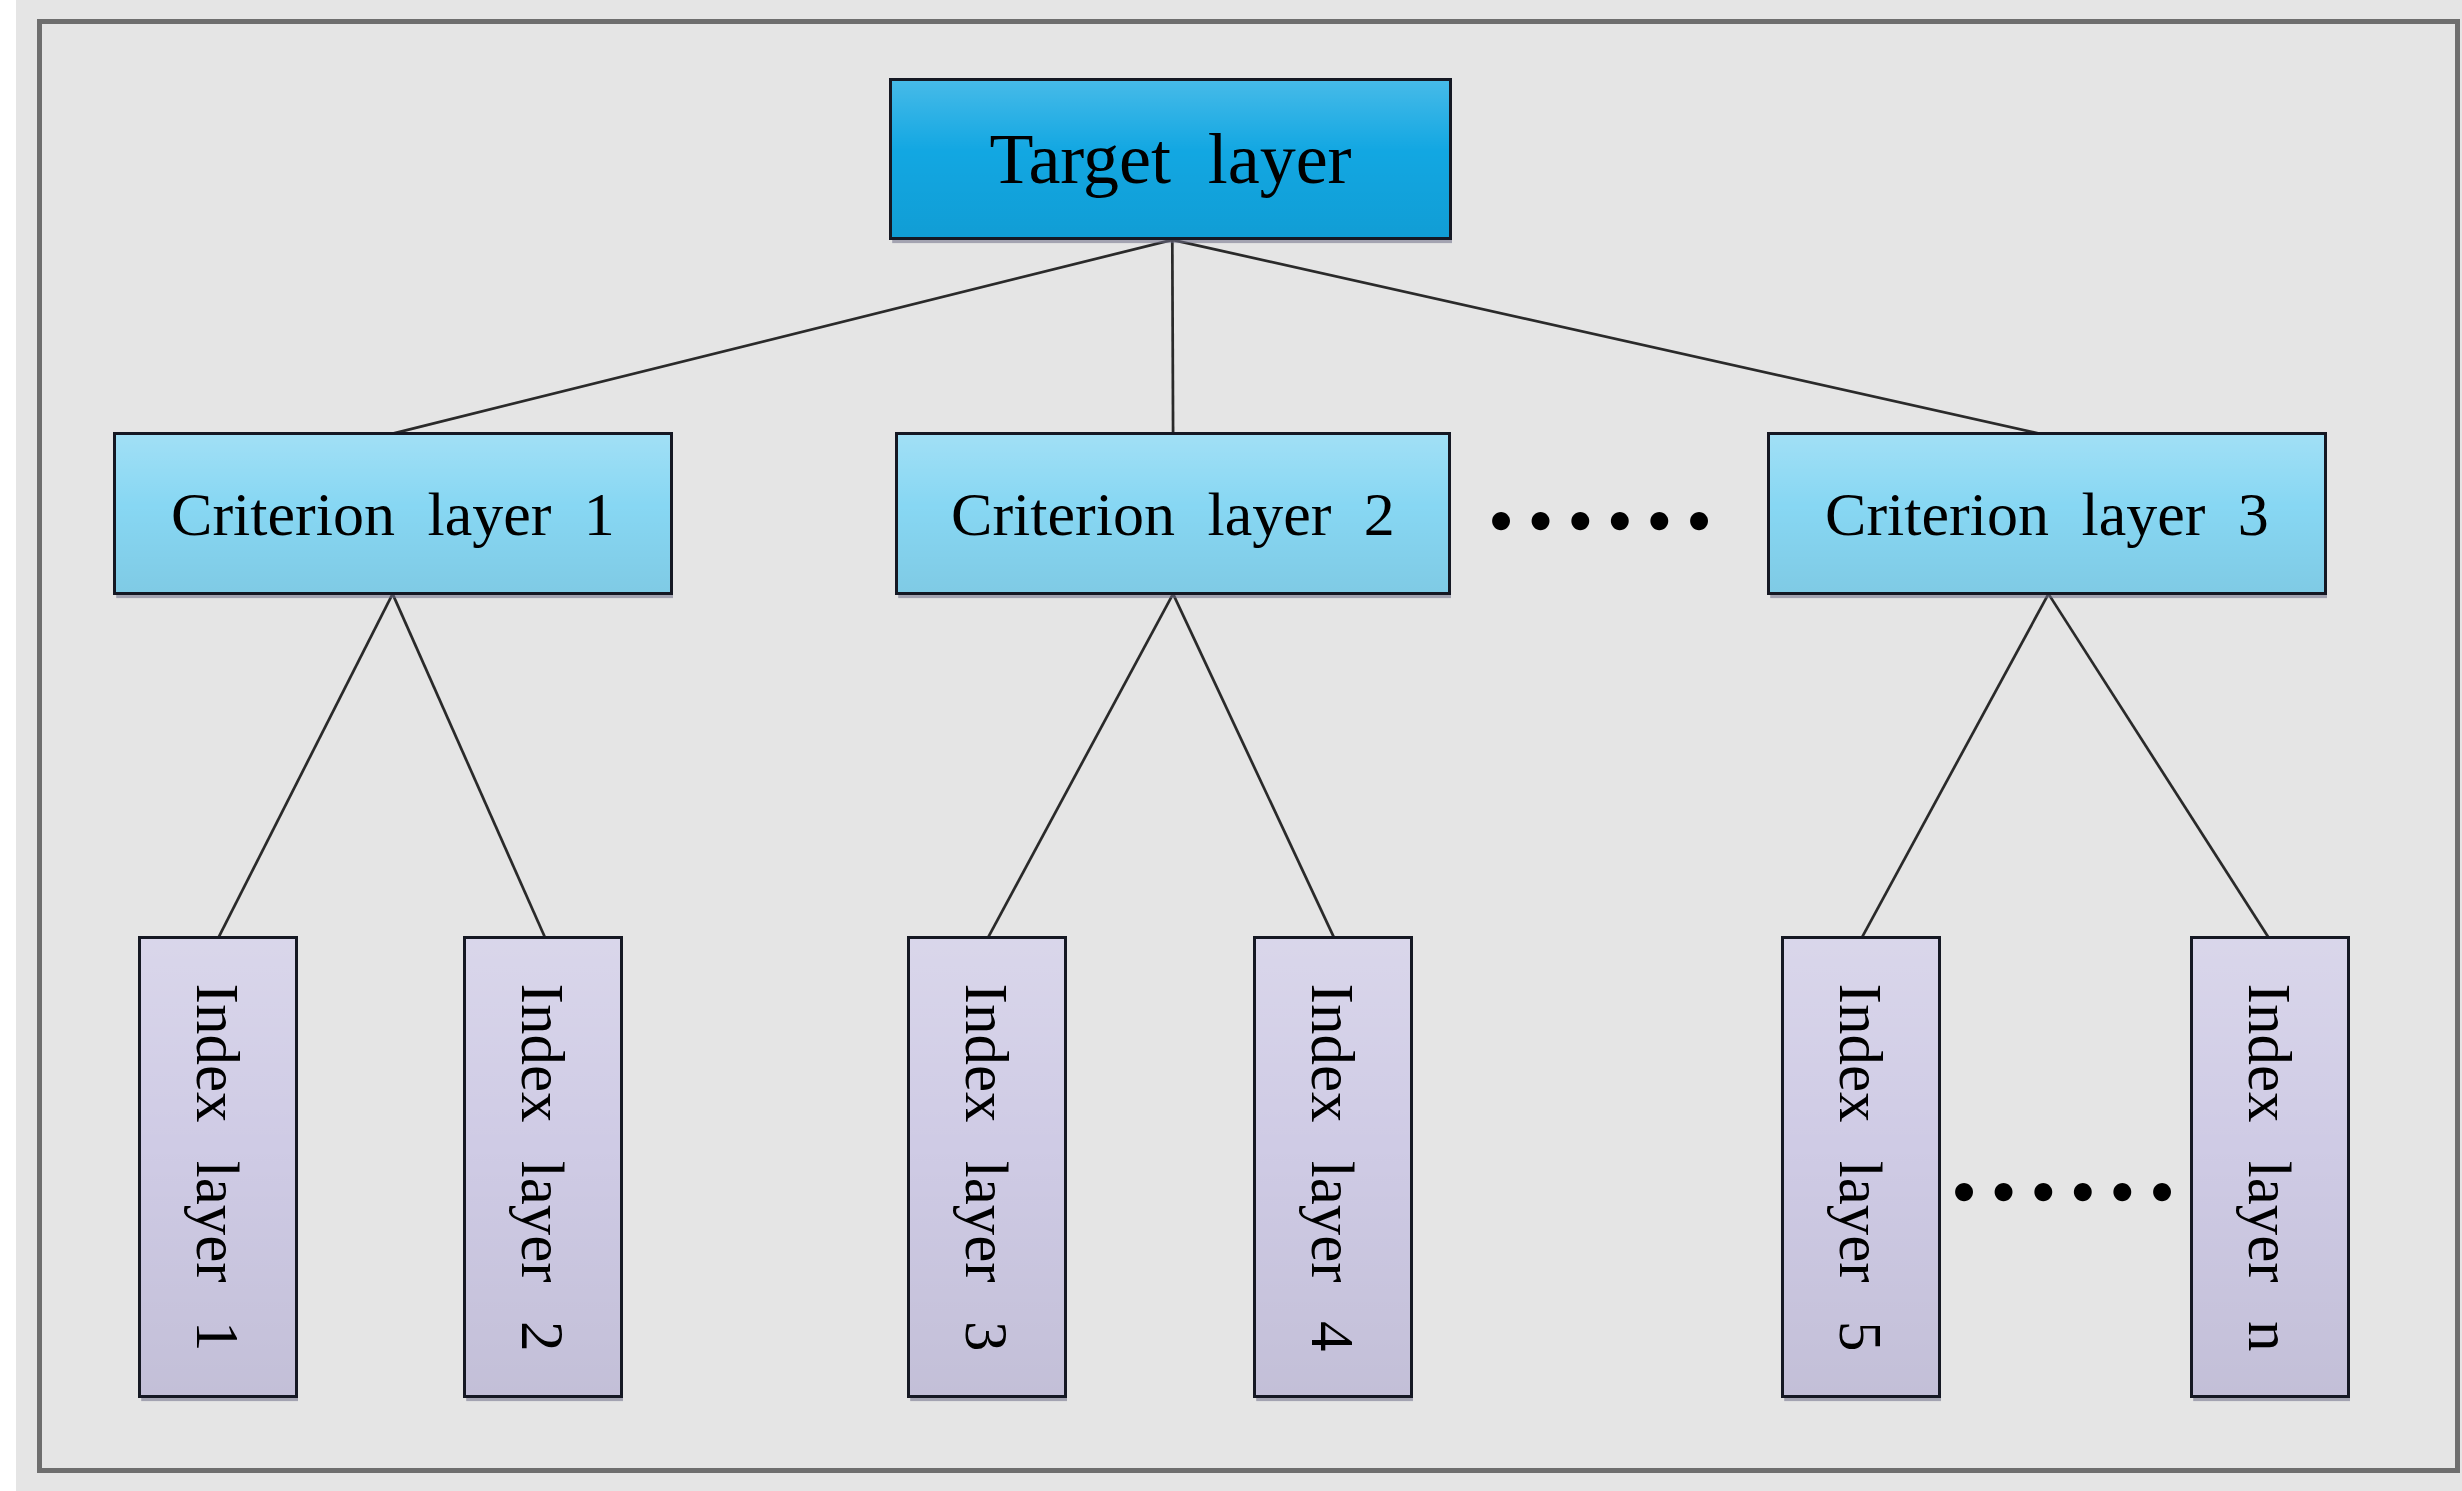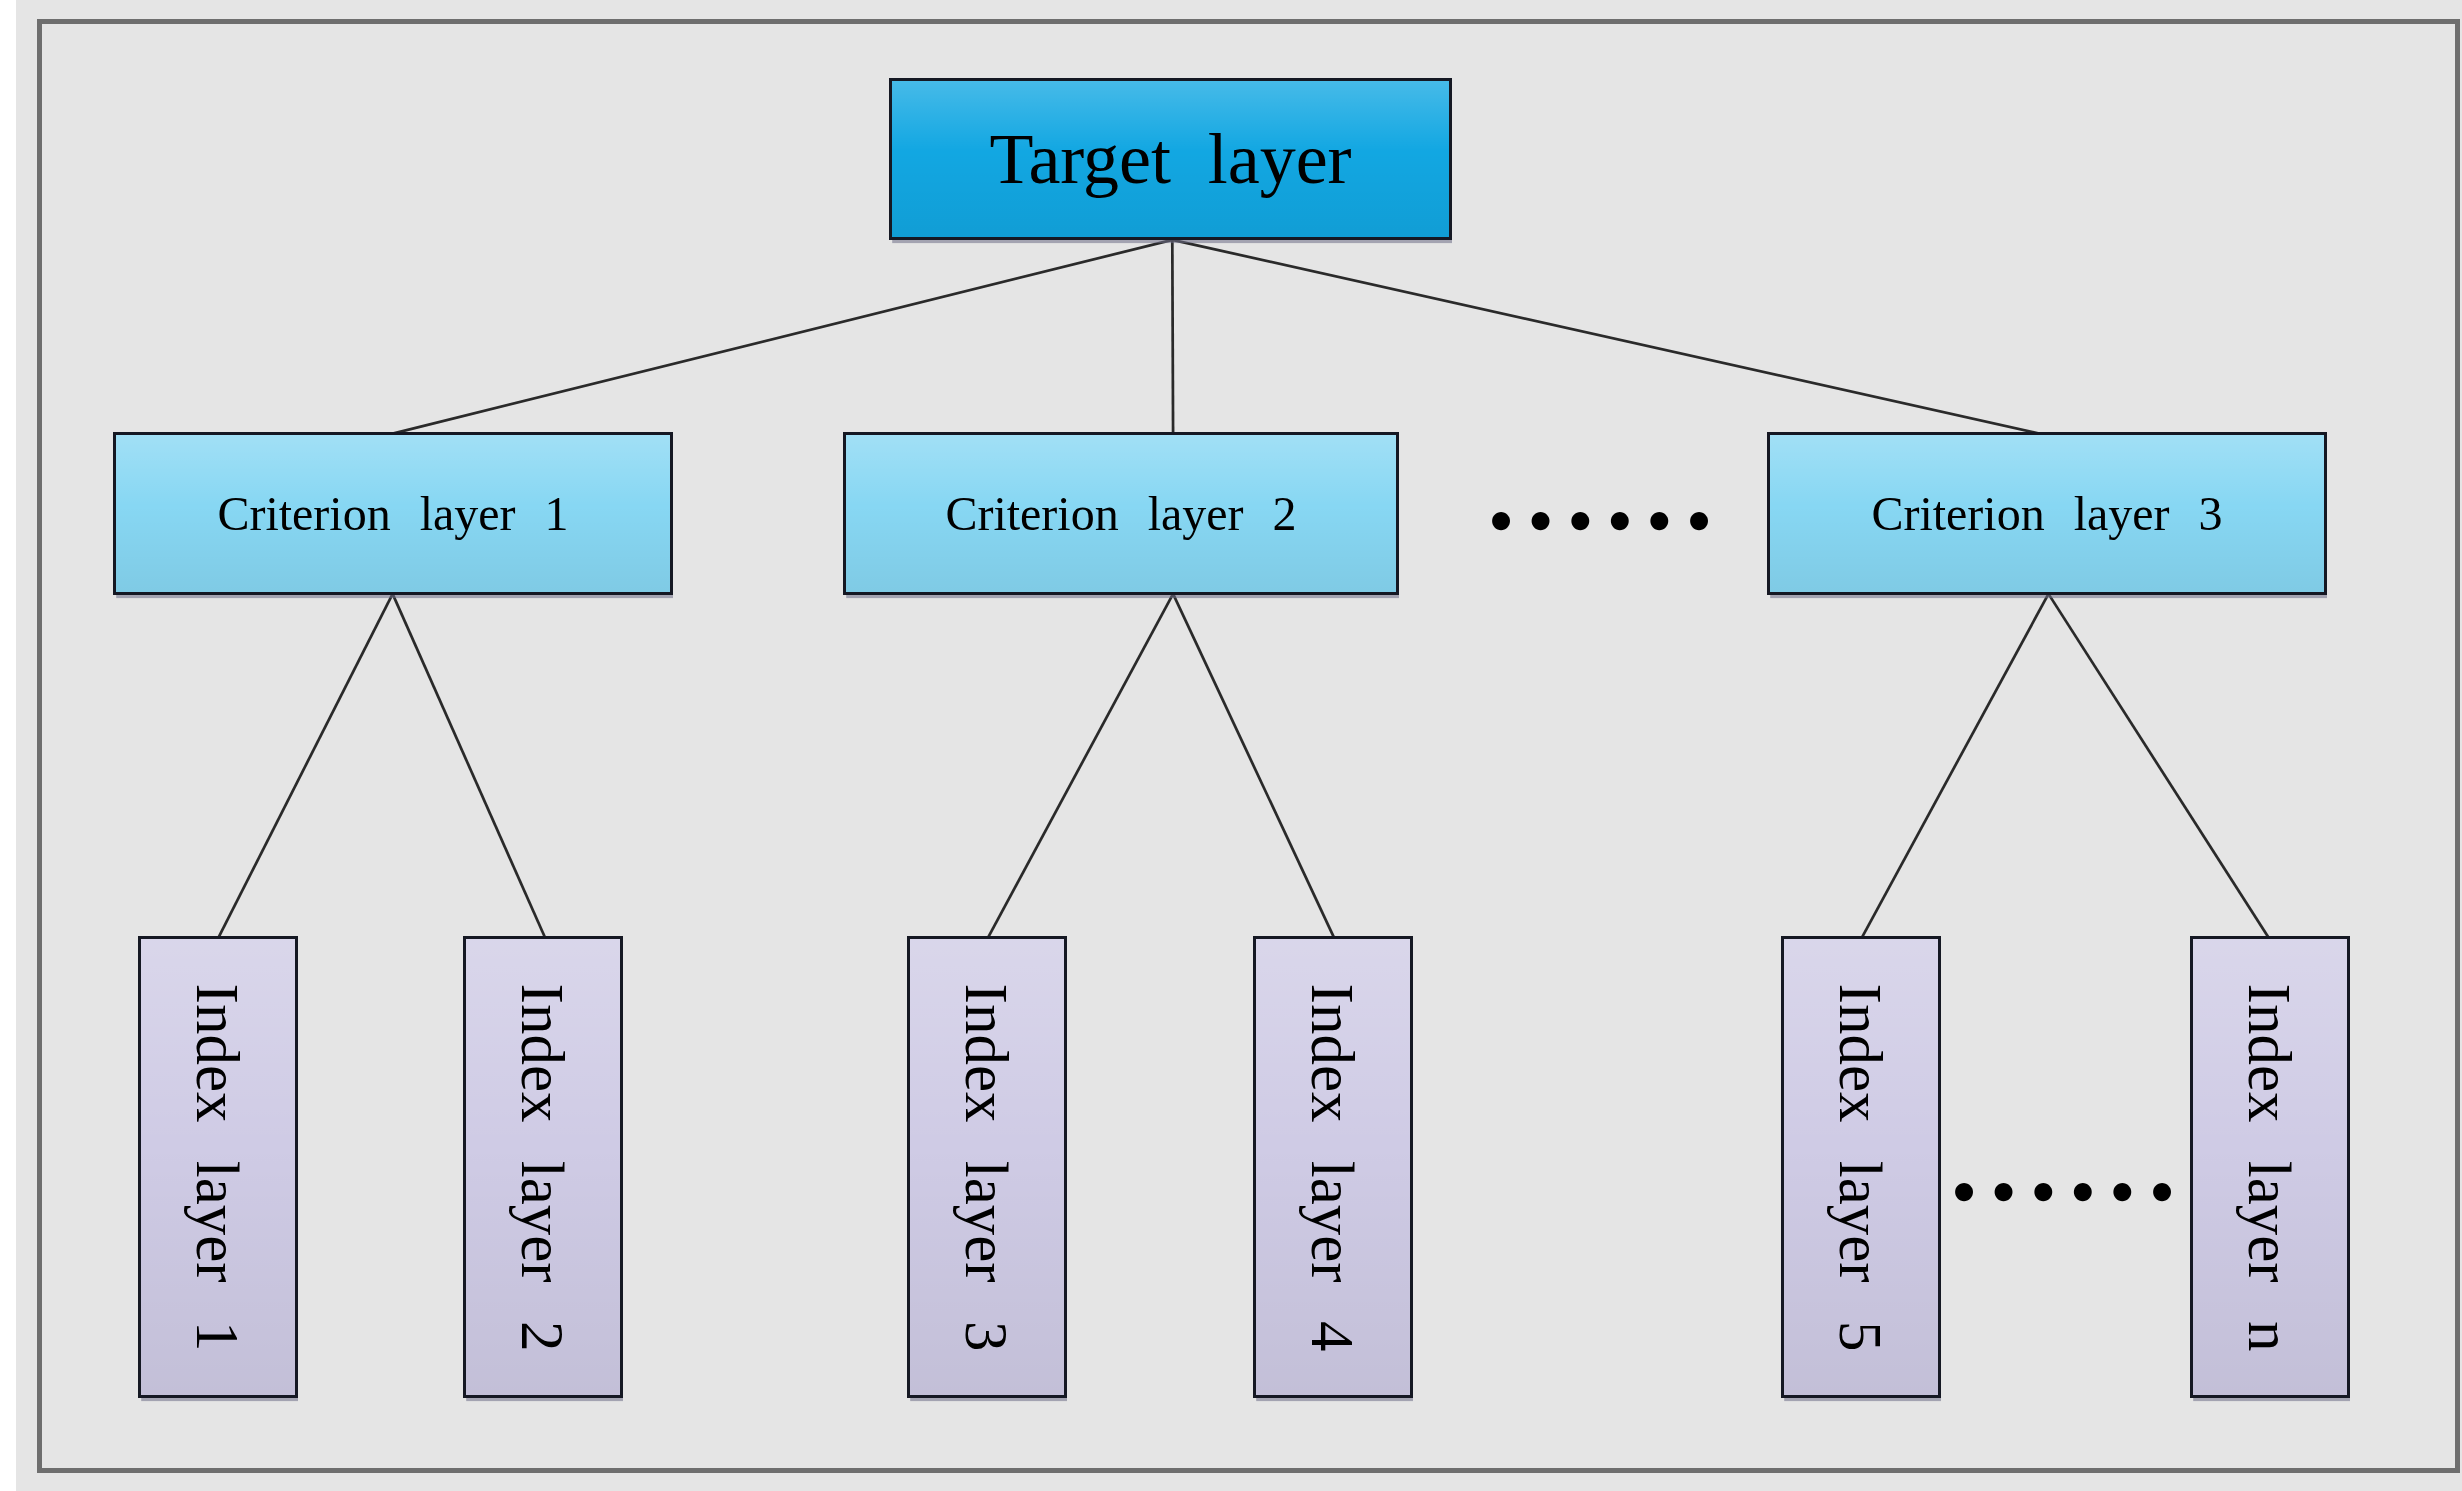--- a/index.html
+++ b/index.html
@@ -57,25 +57,25 @@
   }
   .target {
     left: 873px; top: 78px; width: 563px; height: 162px;
     background-color: var(--target-fill, #12a7e2);
     font-size: 72px;
     word-spacing: 18.7px;
   }
   .crit {
     top: 432px; height: 163px;
     background-color: var(--criterion-fill, #87d7f3);
-    font-size: 48px;
+    font-size: 62px;
     word-spacing: 17px;
   }
   .crit.c1 { left: 97px;  width: 560px; }
-  .crit.c2 { left: 827px; width: 556px; }
+  .crit.c2 { left: 879px; width: 556px; }
   .crit.c3 { left: 1751px; width: 560px; align-items: center; }
   .idx {
     top: 936px; height: 462px; width: 160px;
     background-color: var(--index-fill, #cfcbe5);
     font-size: 61px;
     word-spacing: 23px;
   }
   .idx .label {
     transform: rotate(90deg);
   }

